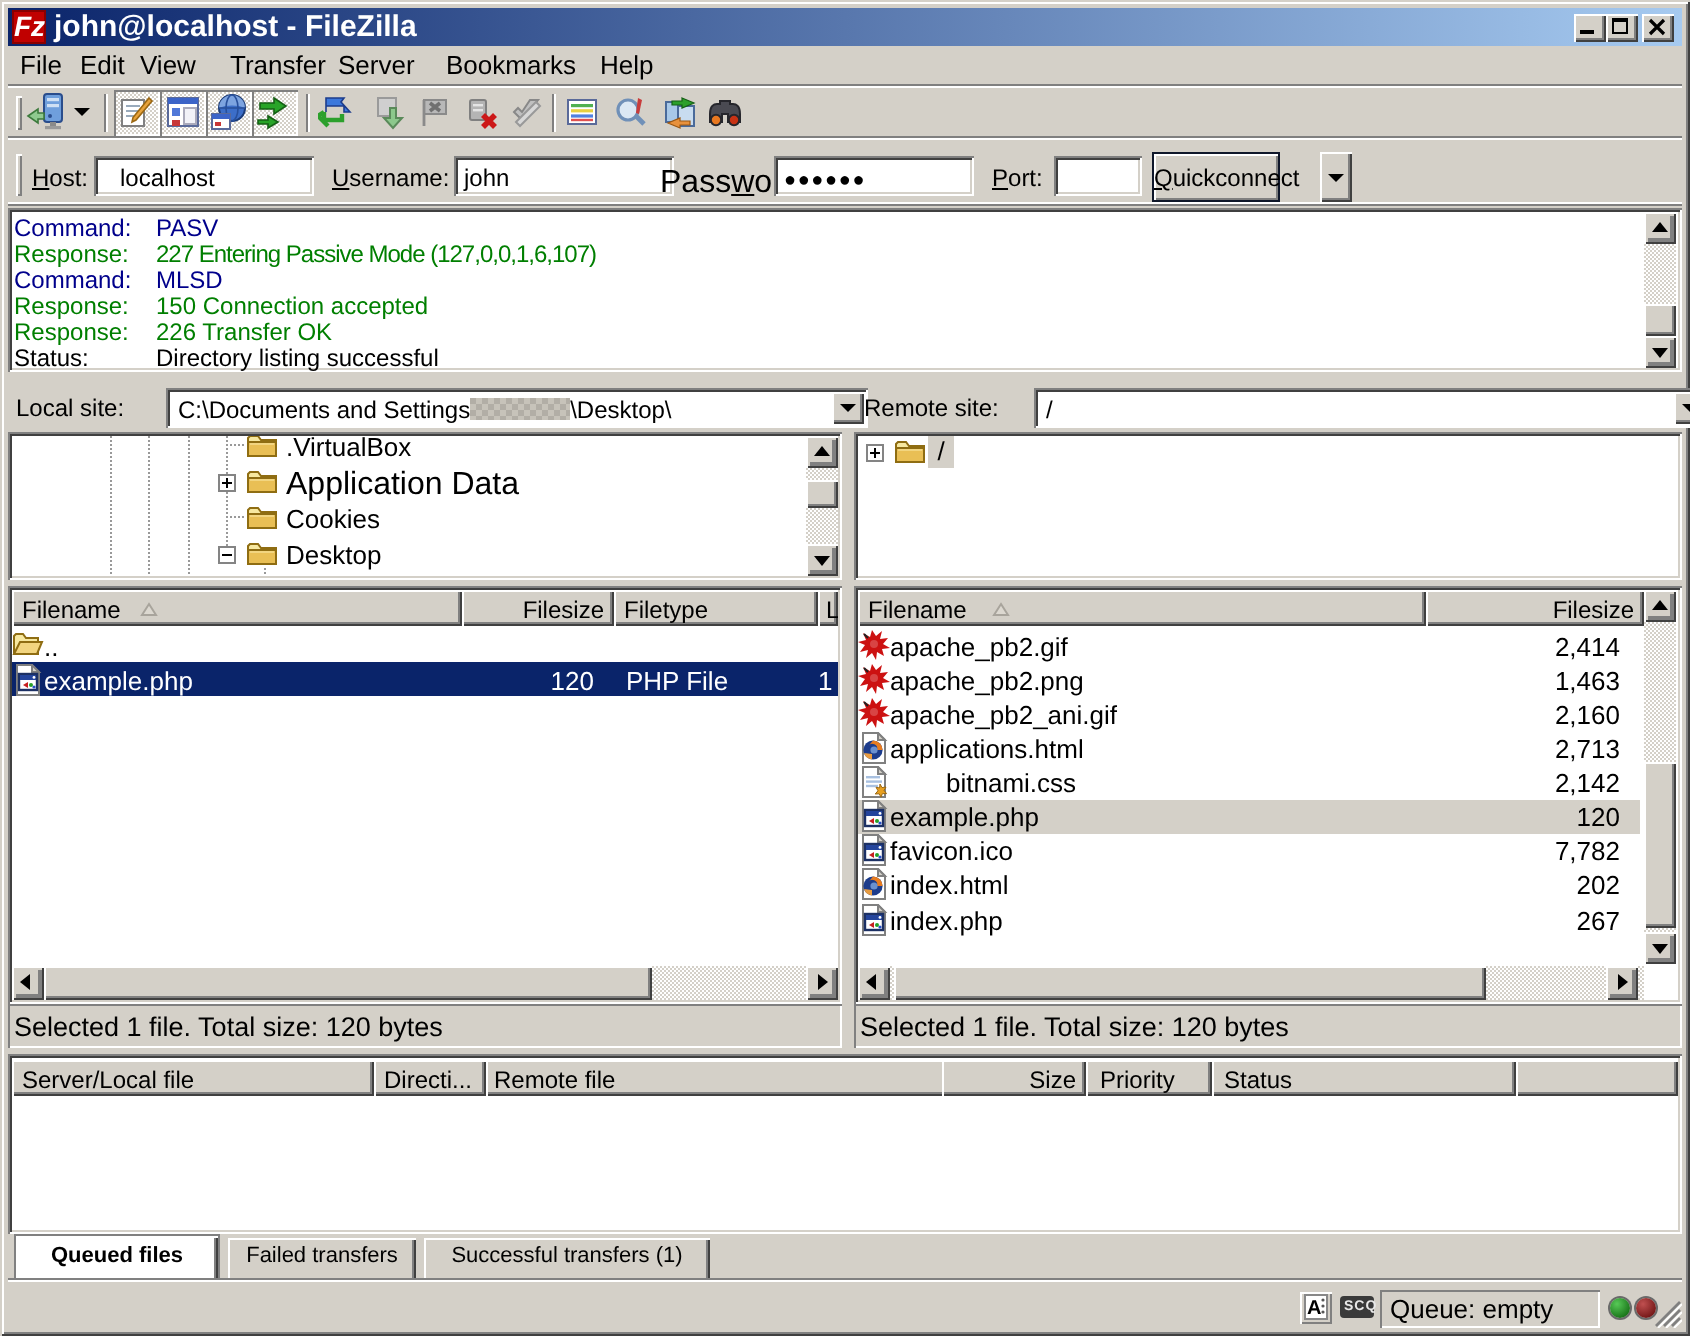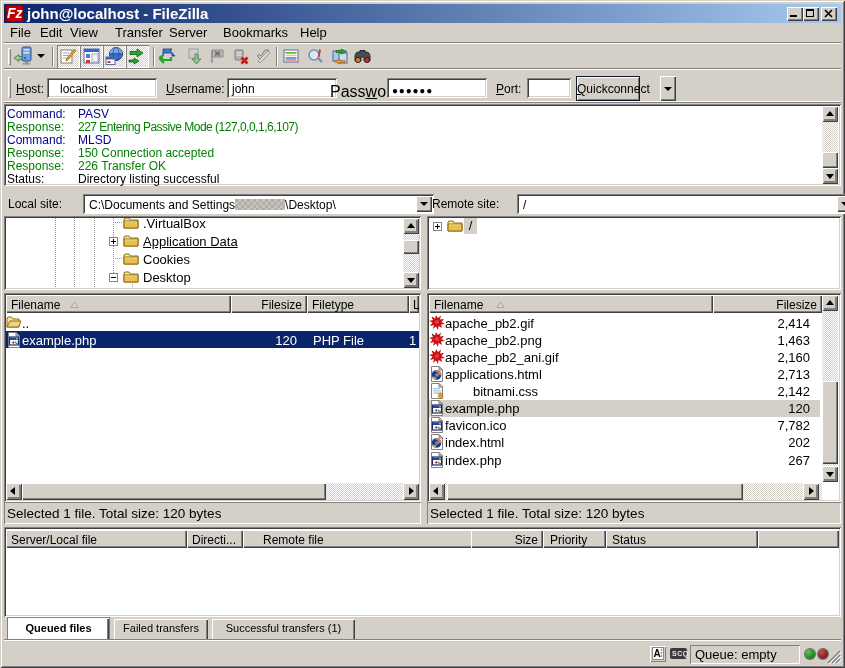--- a/index.html
+++ b/index.html
@@ -286,21 +286,21 @@
       <svg class="ic" style="left:119px; top:-3px;" width="16" height="16">
           <use href="#folder"></use>
         </svg>
       <div class="abs" style="left:139px; top:-2px; font-size:13px;">.VirtualBox</div>
       <svg class="ic" style="left:105px; top:19px;" width="9" height="9">
           <use href="#plusbox"></use>
         </svg>
       <svg class="ic" style="left:119px; top:15px;" width="16" height="16">
           <use href="#folder"></use>
         </svg>
-      <div class="abs" style="left:139px; top:16px; font-size:13px;text-decoration:underline;">Application Data</div>
+      <div class="abs" style="left:139px; top:16px; font-size:16px;">Application Data</div>
       <div class="abs" style="left:109px; top:40px; width:10px; height:1px; background-image:repeating-linear-gradient(90deg,#999 0 1px, transparent 1px 2px);"></div>
       <svg class="ic" style="left:119px; top:33px;" width="16" height="16">
           <use href="#folder"></use>
         </svg>
       <div class="abs" style="left:139px; top:34px; font-size:13px;">Cookies</div>
       <svg class="ic" style="left:105px; top:55px;" width="9" height="9">
           <use href="#minusbox"></use>
         </svg>
       <svg class="ic" style="left:119px; top:51px;" width="16" height="16">
           <use href="#folder"></use>
@@ -435,21 +435,21 @@
     <div class="thumb" style="left:20px; top:190px; width:296px; height:17px;"></div>
     <div class="sbtn" style="left:376px; top:190px; width:16px; height:17px;">
         <div class="arr" style="left:6px; top:4px; border-top:4px solid transparent; border-bottom:4px solid transparent; border-left:5px solid #000;"></div>
       </div>
     <div class="abs sunk1" style="left:0; top:209px; width:414px; height:22px; background:#d4d0c8; font-size:13.5px; padding:4px 0 0 3px;">Selected 1 file. Total size: 120 bytes</div>
   </div>
   <div id="queue" class="abs" style="left:4px; top:527px; width:837px; height:90px;">
     <div class="sunkbox abs" style="left:0; top:0; width:837px; height:90px;"></div>
     <div class="hcell" style="left:2px; top:3px; width:181px;">Server/Local file</div>
     <div class="hcell" style="left:183px; top:3px; width:56px;">Directi...</div>
-    <div class="hcell" style="left:239px; top:3px; width:248px; padding-left:20px;">Remote file</div>
+    <div class="hcell" style="left:239px; top:3px; width:248px; padding-left:4px;">Remote file</div>
     <div class="hcell r" style="left:467px; top:3px; width:72px;">Size</div>
     <div class="hcell" style="left:539px; top:3px; width:63px; padding-left:7px;">Priority</div>
     <div class="hcell" style="left:602px; top:3px; width:152px; padding-left:6px;">Status</div>
     <div class="hcell" style="left:754px; top:3px; width:81px;"></div>
   </div>
   <div id="tabsrow" class="abs" style="left:4px; top:617px; width:837px; height:22px;">
     <div class="tab" style="left:3px; top:0px; width:103px; height:22px; background:#fff; box-shadow: inset 1px 1px 0 #fff, inset -1px 0 0 #404040, inset -2px 0 0 #808080; border:1px solid #808080; border-bottom:none; font-weight:bold; padding-top:4px;">Queued files</div>
     <div class="tab raise1" style="left:110px; top:2px; width:94px; height:20px; box-shadow: inset 1px 1px 0 #fff, inset -1px 0 0 #404040, inset -2px 0 0 #808080; padding-top:3px;">Failed transfers</div>
     <div class="tab raise1" style="left:208px; top:2px; width:143px; height:20px; box-shadow: inset 1px 1px 0 #fff, inset -1px 0 0 #404040, inset -2px 0 0 #808080; padding-top:3px;">Successful transfers (1)</div>
   </div>

